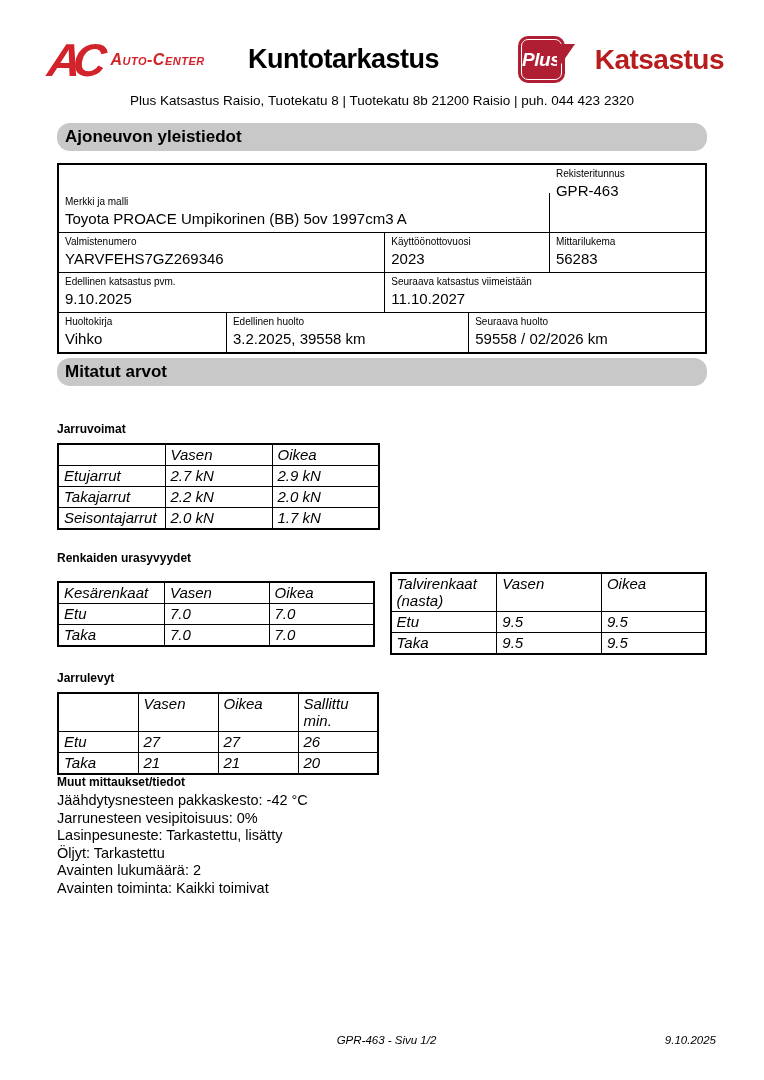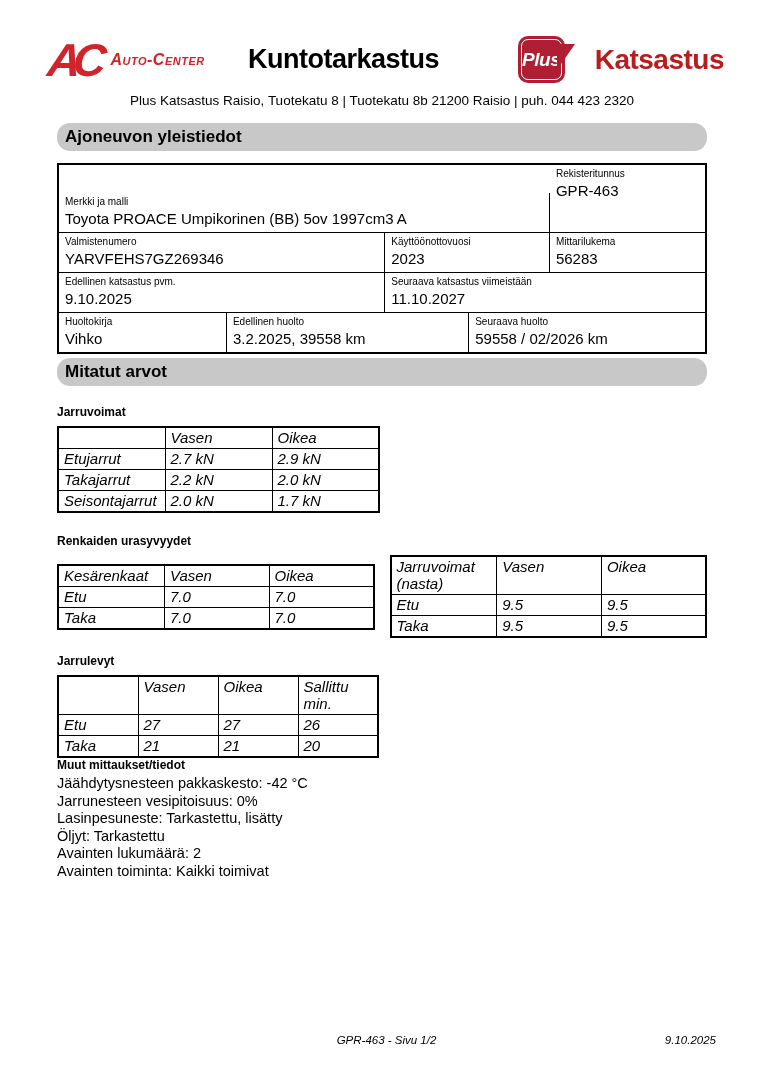--- a/index.html
+++ b/index.html
@@ -142,21 +142,21 @@
   .w76  { width: 76%; margin-top: 28px; }  .w24 { width: 24%; }
   .w505 { width: 50.5%; } .w255 { width: 25.5%; }
   .w495 { width: 49.5%; }
   .w26  { width: 26%; }  .w375 { width: 37.5%; } .w365 { width: 36.5%; }
 
   
   .sub-heading {
     font-size: 12px;
     font-weight: bold;
   }
-  .h-jarruvoimat { margin-top: 19px; }
+  .h-jarruvoimat { margin-top: 36px; }
   .h-renkaat     { margin-top: 21px; }
   .h-jarrulevyt  { margin-top: 16px; }
   .h-muut        { }
 
   table.mtable {
     border-collapse: collapse;
     margin-top: 7px;
     table-layout: fixed;
     font-style: italic;
   }
@@ -326,21 +326,21 @@
         <tr>
           <td>Taka</td>
           <td>7.0</td>
           <td>7.0</td>
         </tr>
       </tbody>
         </table>
       <table class="mtable">
         <tbody>
             <tr>
-          <td class="col107">Jarruvoimat (nasta)</td>
+          <td class="col107">Talvirenkaat (nasta)</td>
           <td class="col107">Vasen</td>
           <td class="col107">Oikea</td>
         </tr>
         <tr>
           <td>Etu</td>
           <td>9.5</td>
           <td>9.5</td>
         </tr>
         <tr>
           <td>Taka</td>

